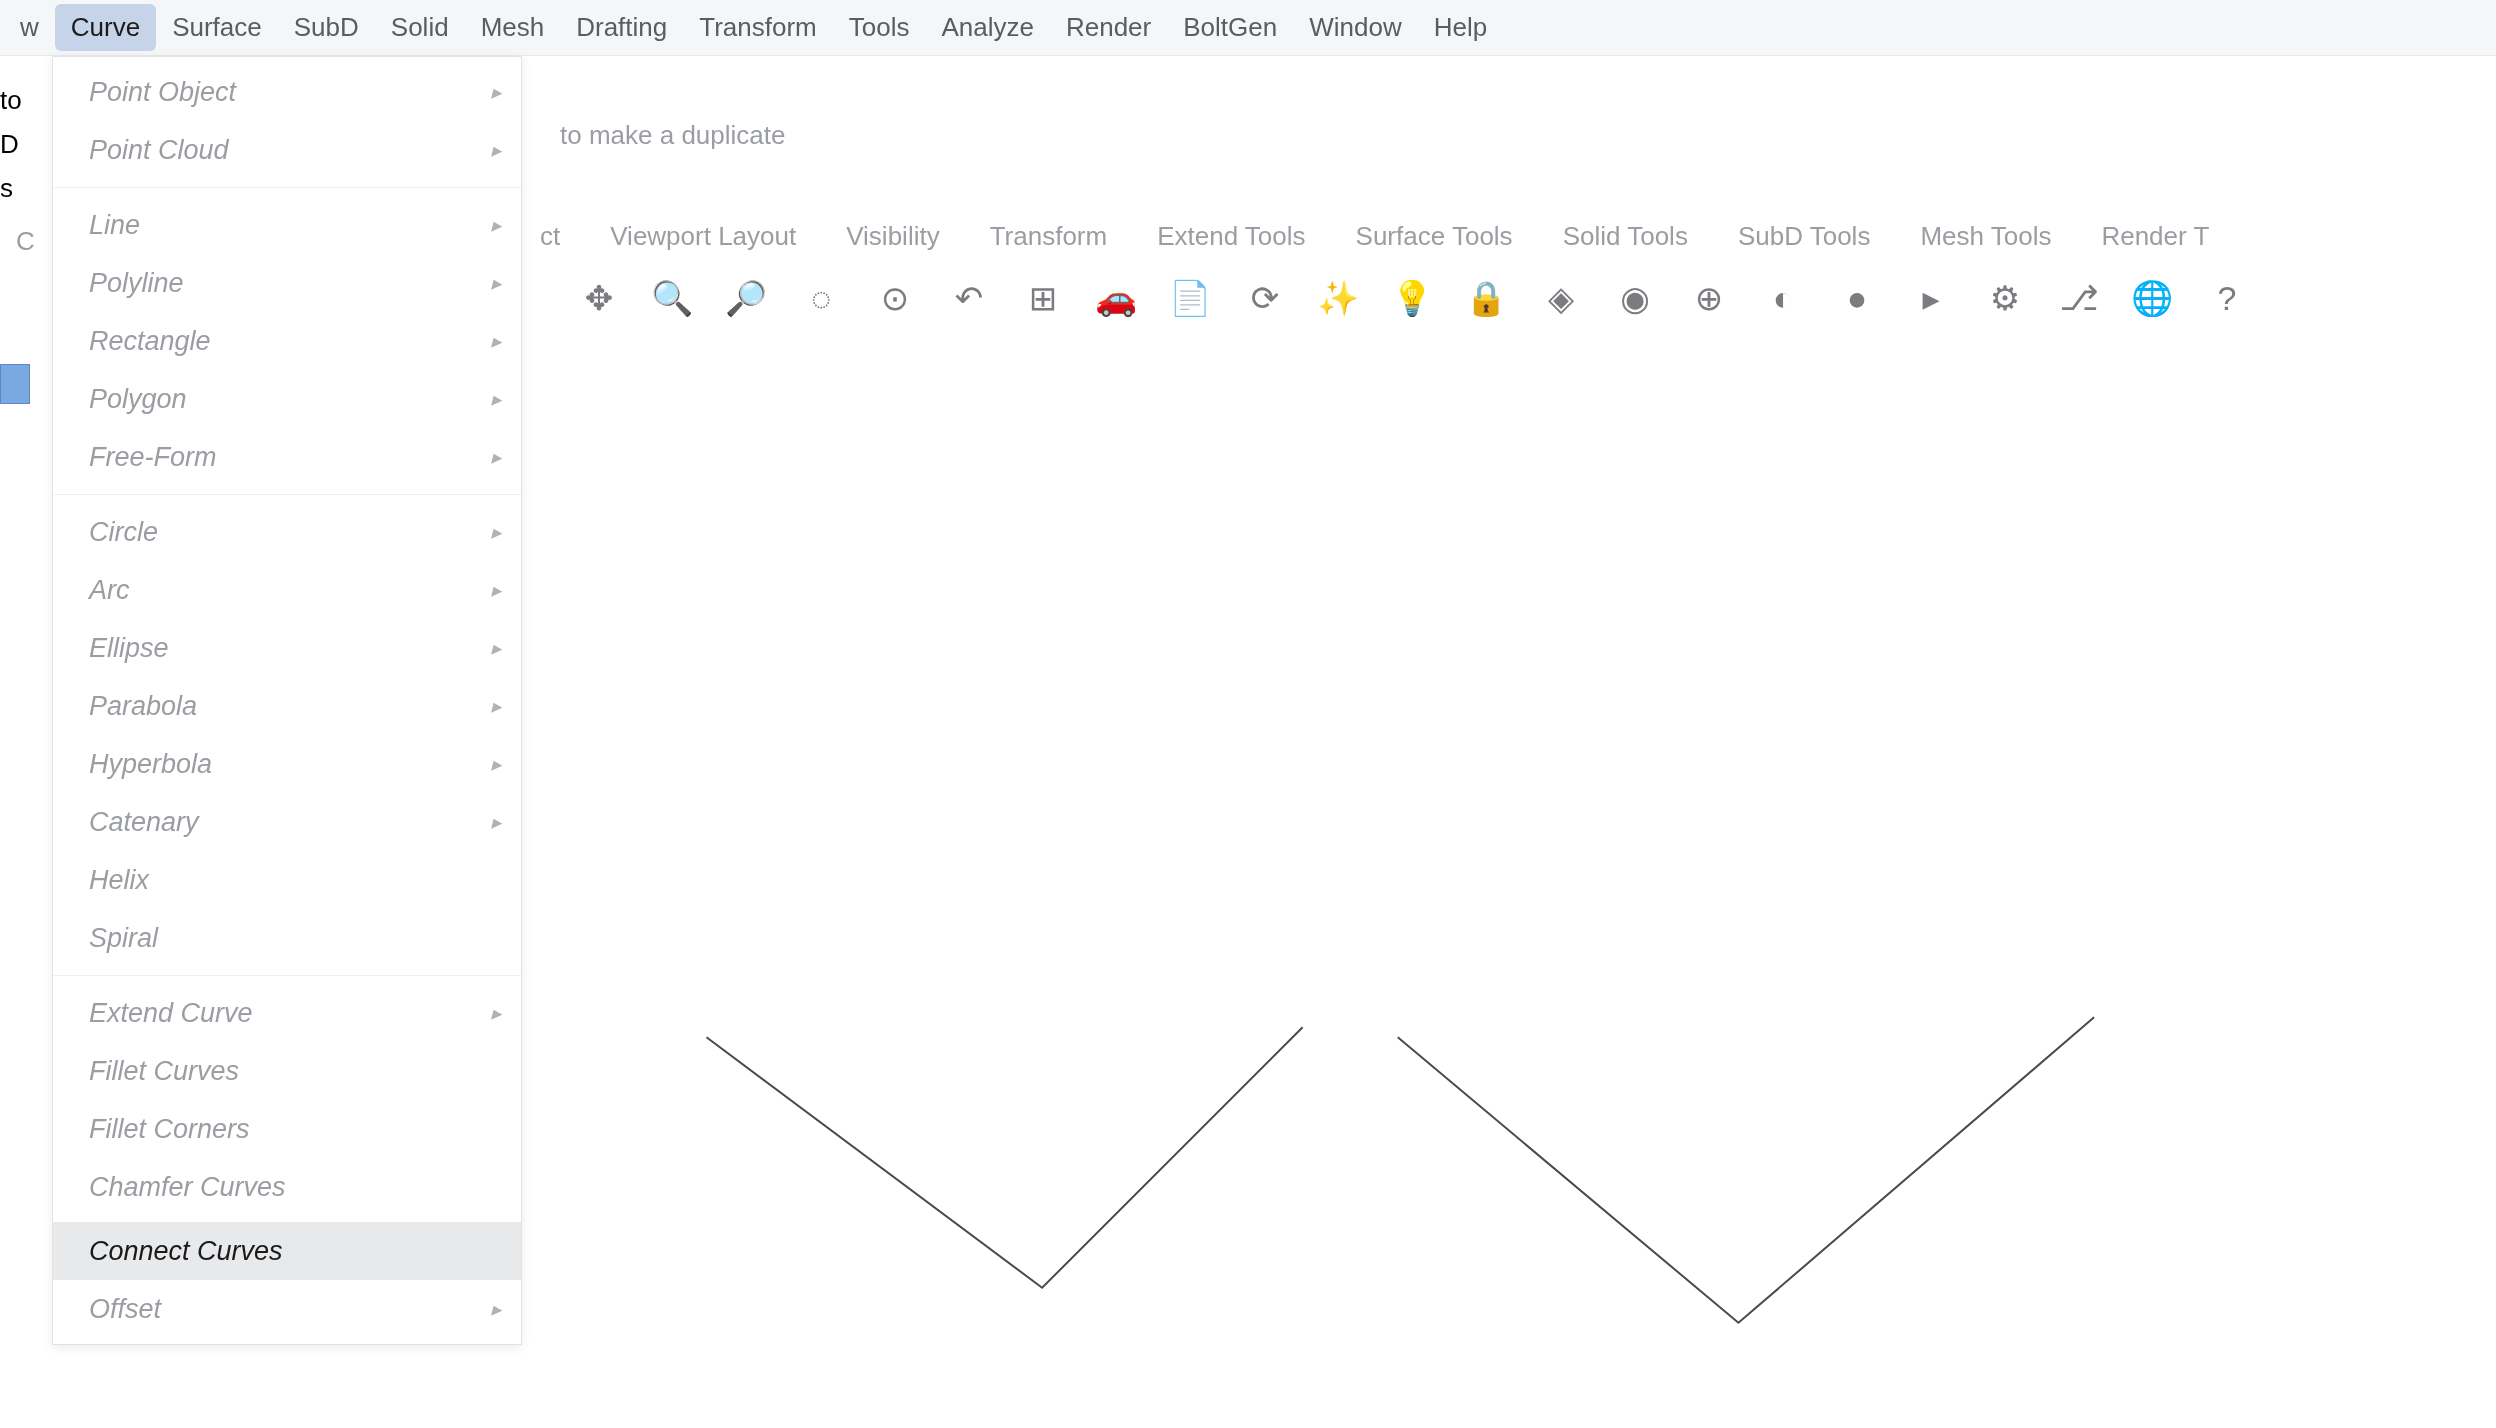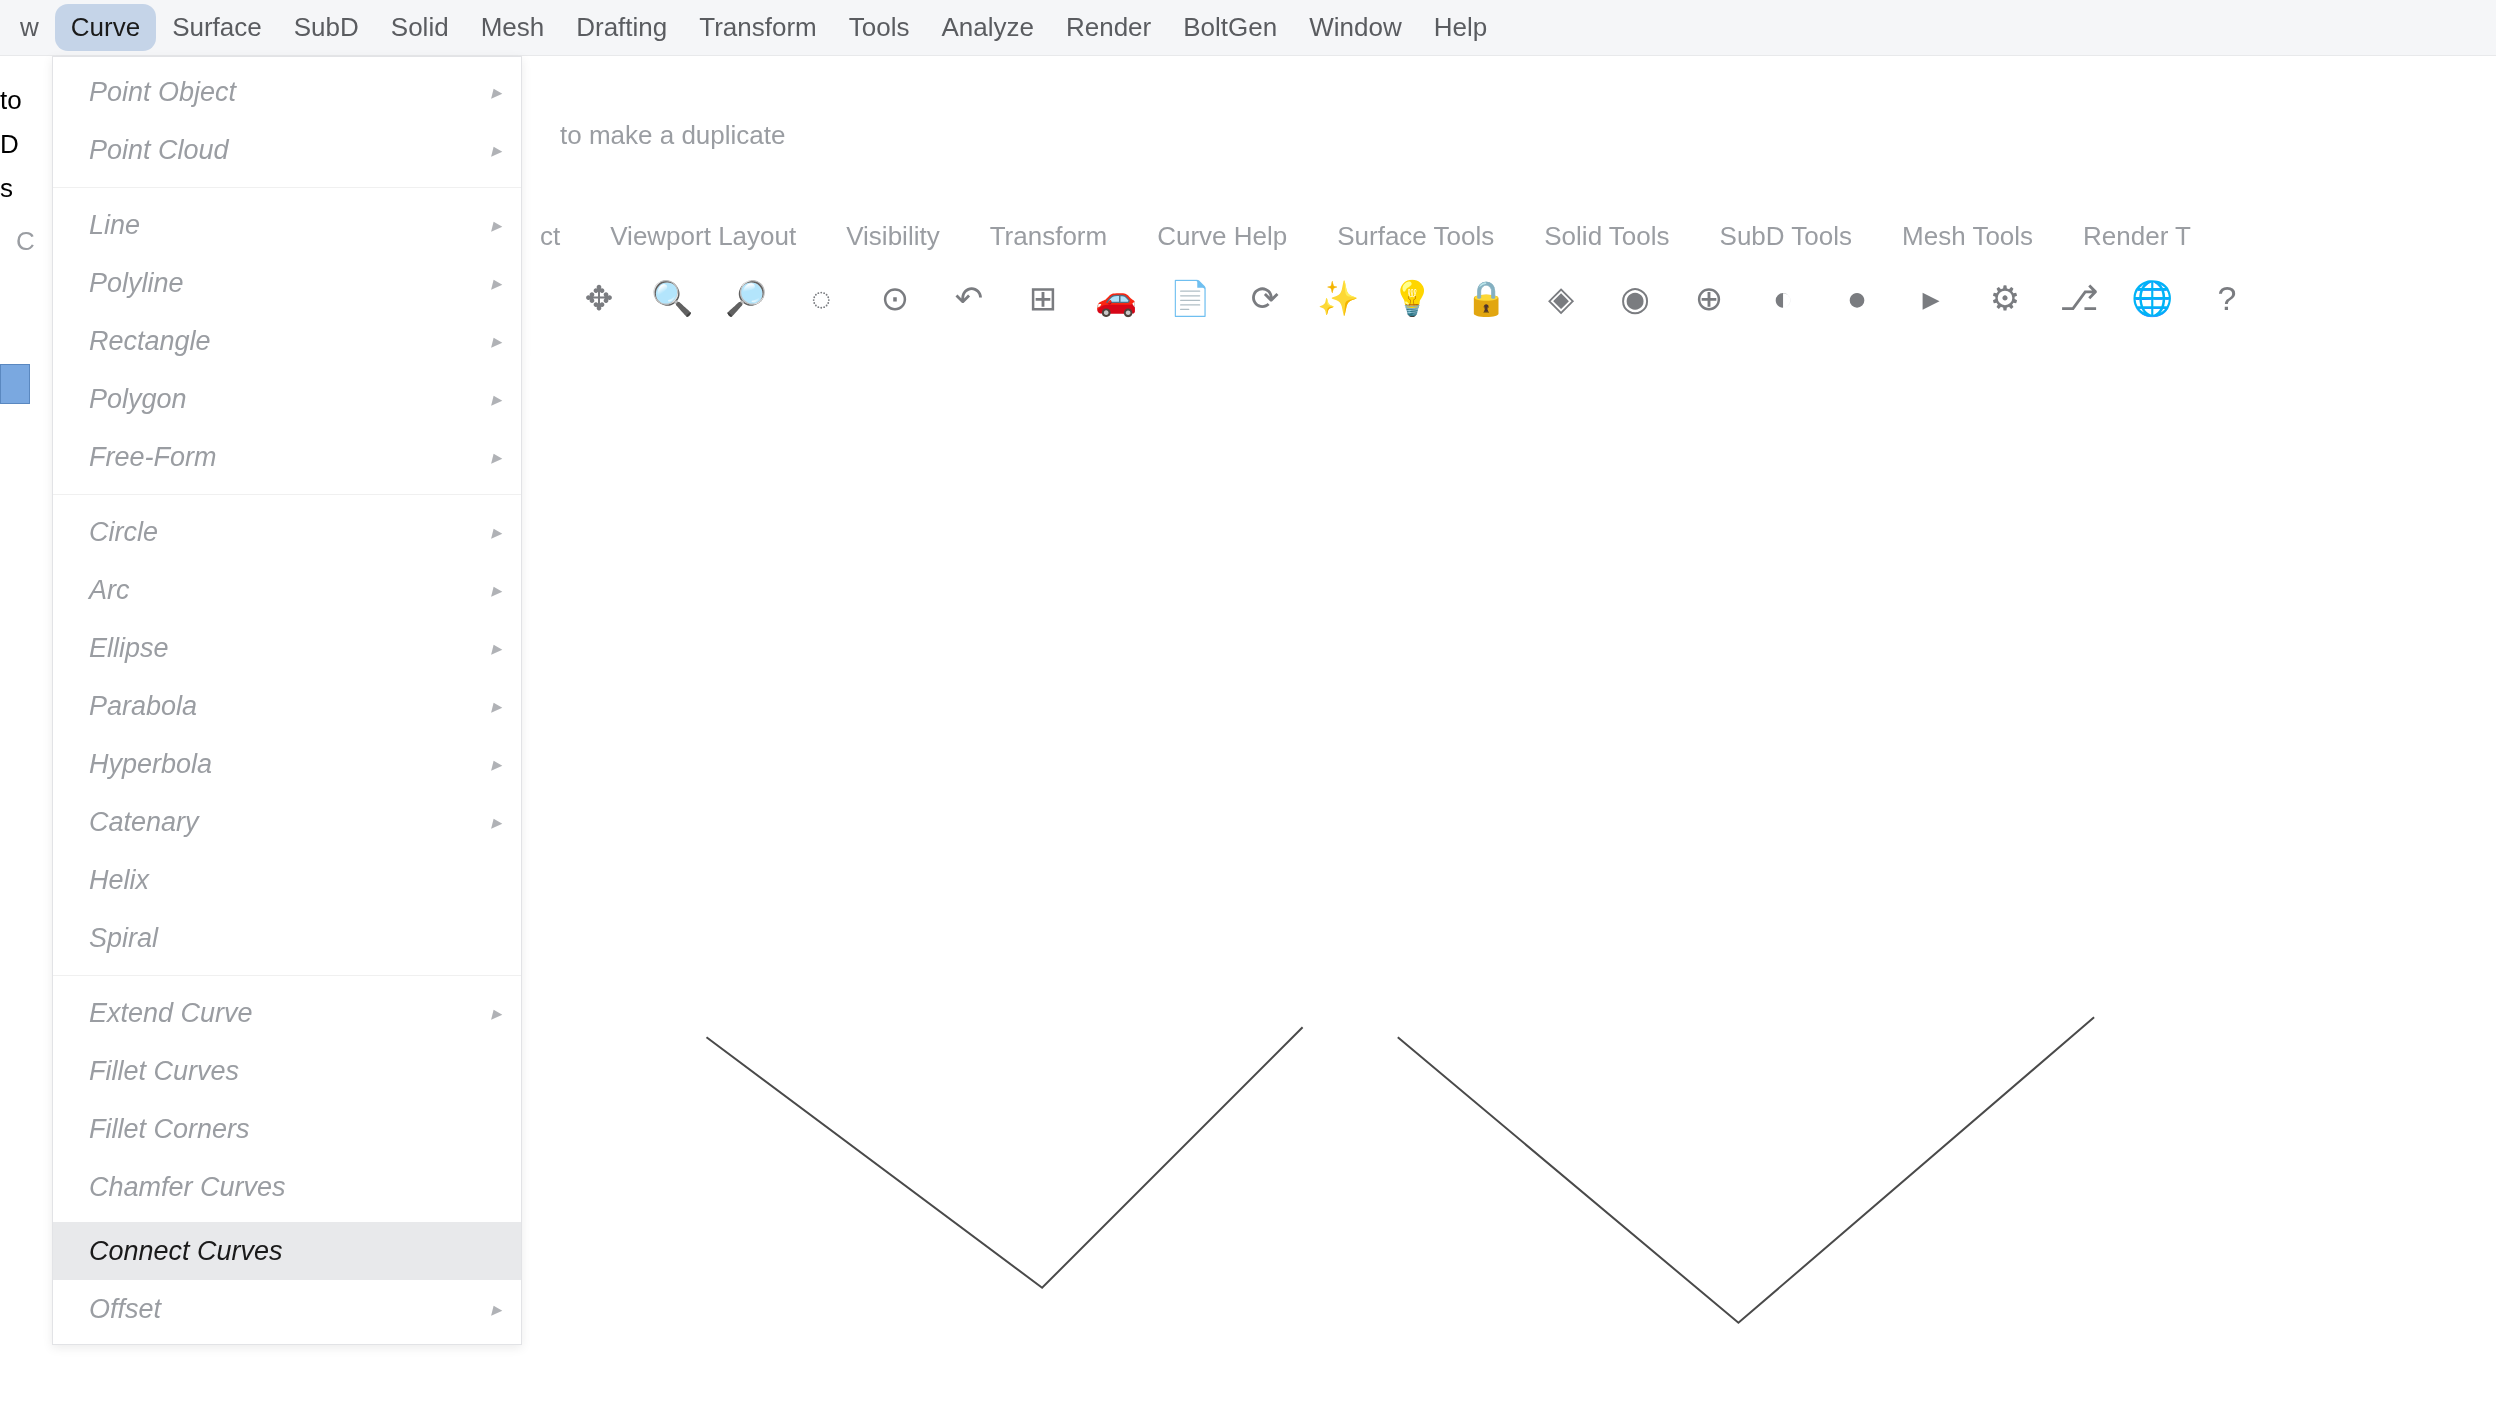--- a/index.html
+++ b/index.html
@@ -15,21 +15,21 @@
     }
     .menubar-item {
       padding: 8px 16px;
       font-size: 26px;
       color: #5a5c60;
       cursor: pointer;
     }
     .menubar-item.active {
       background: #c5d4e8;
       color: #1a1a1a;
-      border-radius: 13px;
+      border-radius: 6px;
     }
     
     .hint-text {
       position: absolute;
       font-size: 26px;
       color: #9a9da2;
     }
     
     .dropdown {
       position: absolute;
@@ -244,21 +244,21 @@
       <span>Offset</span>
       <span class="submenu-arrow">▸</span>
     </div>
   </div>
 
 <div class="tab-strip">
   <div class="tab">ct</div>
   <div class="tab">Viewport Layout</div>
   <div class="tab">Visibility</div>
   <div class="tab">Transform</div>
-  <div class="tab">Curve Help</div>
+  <div class="tab">Extend Tools</div>
   <div class="tab">Surface Tools</div>
   <div class="tab">Solid Tools</div>
   <div class="tab">SubD Tools</div>
   <div class="tab">Mesh Tools</div>
   <div class="tab">Render T</div>
 </div>
 
 <div class="toolbar" id="toolbar">
     <div class="tool-icon">✥</div>
     <div class="tool-icon">🔍</div>

